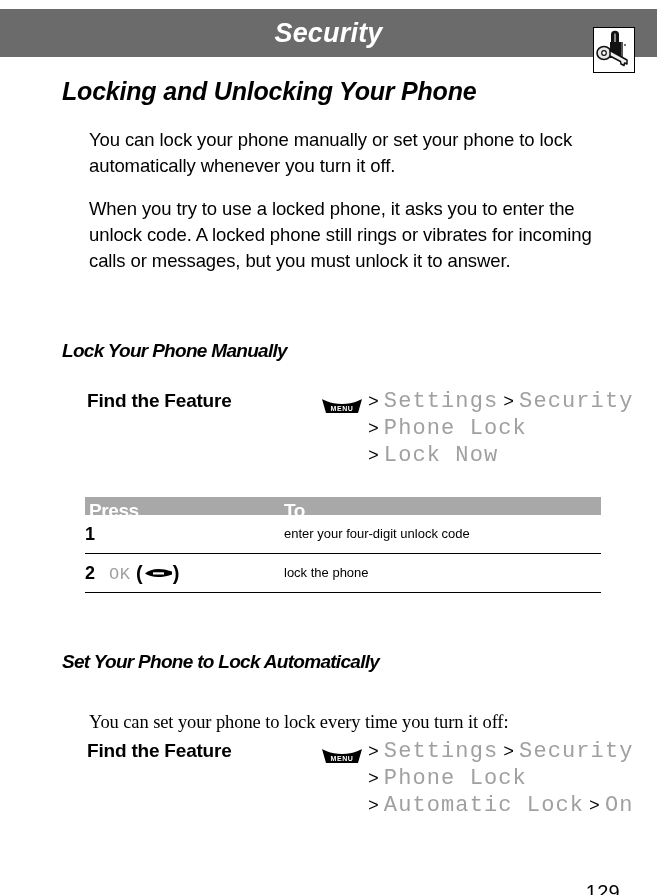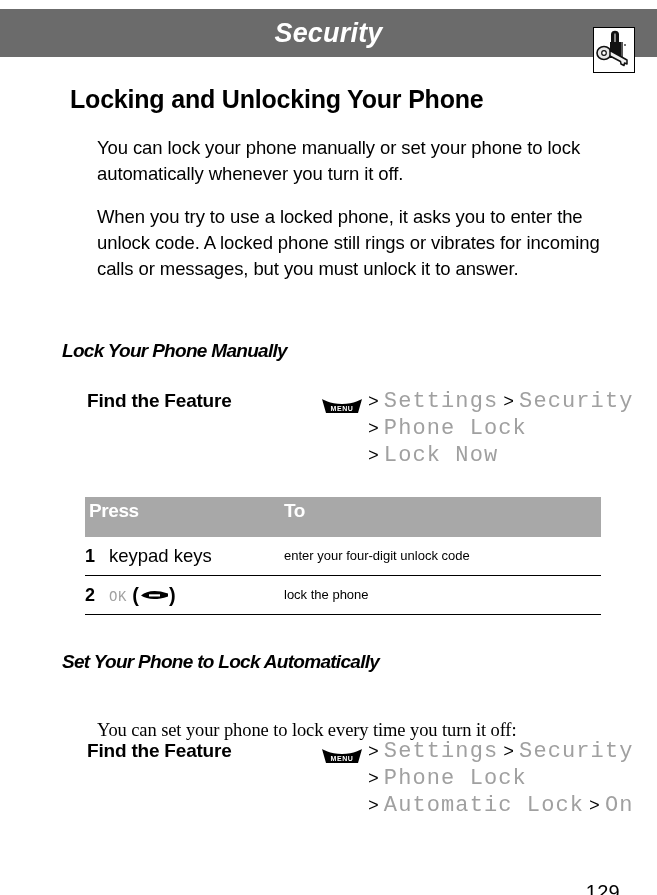--- a/index.html
+++ b/index.html
@@ -58,46 +58,47 @@
 
   
   .page-body {
     position: absolute;
     left: 0;
     top: 57px;
     width: 657px;
   }
 
   h1.sec-title {
-    margin: 8px;
+    margin: 0;
     position: absolute;
     left: 62px;
     top: 20px;
     font-size: 25px;
+    font-style: italic;
     font-weight: bold;
     letter-spacing: -0.2px;
     white-space: nowrap;
   }
 
   h2.sub-title {
     margin: 0;
     position: absolute;
     left: 62px;
     font-size: 19px;
     font-style: italic;
     font-weight: bold;
     letter-spacing: -0.7px;
     white-space: nowrap;
     text-align: center;
   }
   h2.sub-a { top: 283px; }
   h2.sub-b { top: 594px; }
 
   p.para {
-    margin: 12px;
+    margin: 4px;
     position: absolute;
     left: 85px;
     width: 516px;
     font-size: 18.5px;
     line-height: 26px;
     letter-spacing: -0.1px;
   }
   p.p1 { top: 66px; }
   p.p2 { top: 135px; }
   p.p3 { top: 648px; font-family: Liberation Serif, serif; }
@@ -161,21 +162,21 @@
 
   
   .steps-table {
     position: absolute;
     left: 85px;
     top: 440px;
     width: 516px;
   }
   .steps-head {
     background: #a8a8a8;
-    height: 40px;
+    height: 18px;
     position: relative;
   }
   .steps-head .th {
     position: absolute;
     top: 0;
     height: 28px;
     line-height: 28px;
     color: #ffffff;
     font-size: 19px;
     font-weight: bold;
@@ -215,21 +216,21 @@
     position: absolute;
     left: 199px;
     top: 0;
     height: 38px;
     line-height: 38px;
     font-size: 13px;
     white-space: nowrap;
   }
   .okmono {
     font-family: "Liberation Mono", monospace;
-    font-size: 14px;
+    font-size: 17px;
     color: #a0a0a0;
     letter-spacing: 0.5px;
   }
   .paren {
     font-size: 20px;
     font-weight: bold;
     vertical-align: -1px;
   }
   .softkey {
     display: inline-block;
@@ -309,21 +310,20 @@
   </div>
 
   <div class="steps-table">
     <div class="steps-head">
       <div class="th th-press">Press</div>
       <div class="th th-to">To</div>
     </div>
 
     <div class="steps-row">
       <div class="num">1</div>
-      <div class="press-cell"><span>keypad keys</span></div>
       <div class="to-cell">enter your four-digit unlock code</div>
     </div>
 
     <div class="steps-row last">
       <div class="num">2</div>
       <div class="press-cell"><span class="okmono">OK</span><span class="paren">&nbsp;(</span><span class="softkey"><svg width="30" height="14" viewBox="0 0 30 14">
               <path d="M2 7.5 C8 3, 16 1.2, 29 5.6 L29 8.4 C16 12.8, 8 11, 2 7.5 Z" fill="#000000"></path>
               <rect x="10" y="6.3" width="11" height="2.2" fill="#ffffff"></rect>
             </svg></span><span class="paren">)</span></div>
       <div class="to-cell">lock the phone</div>

